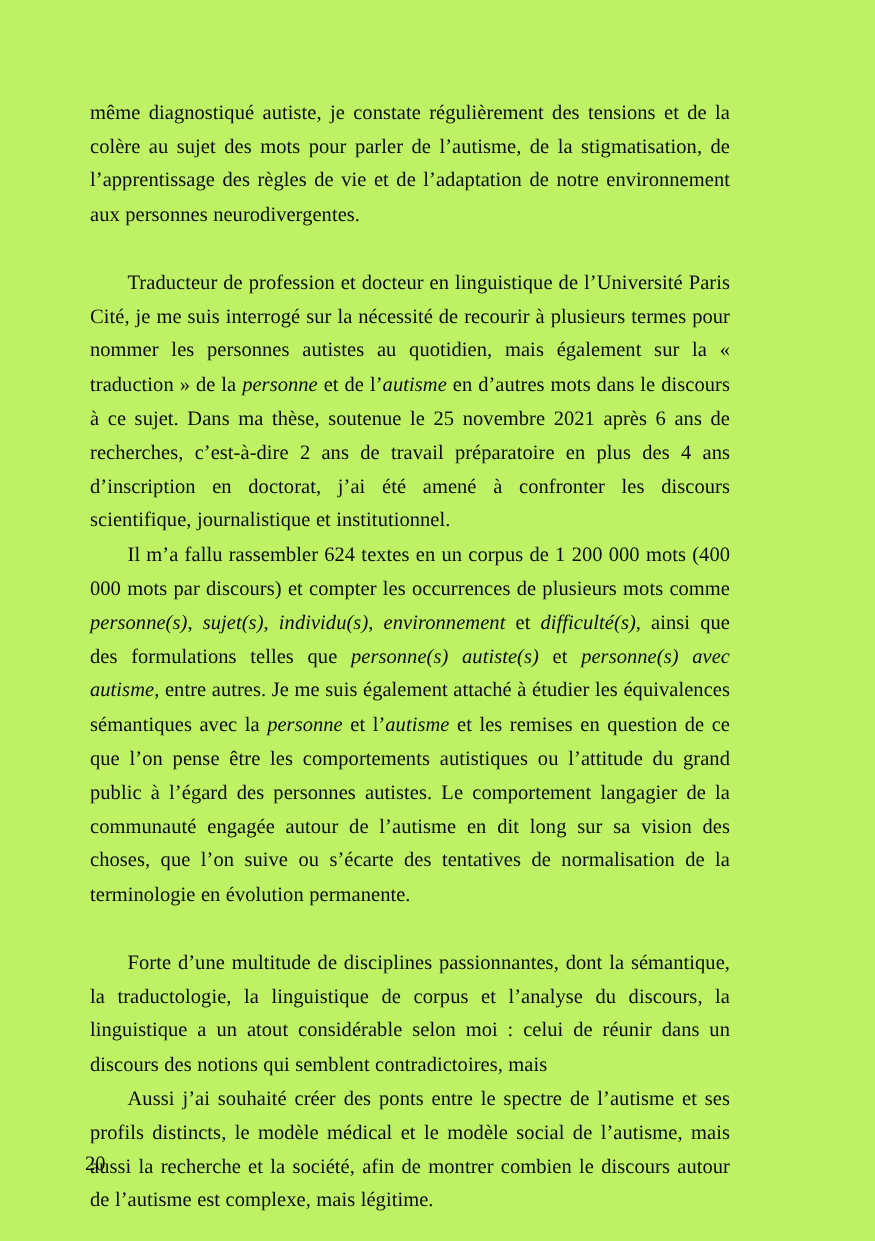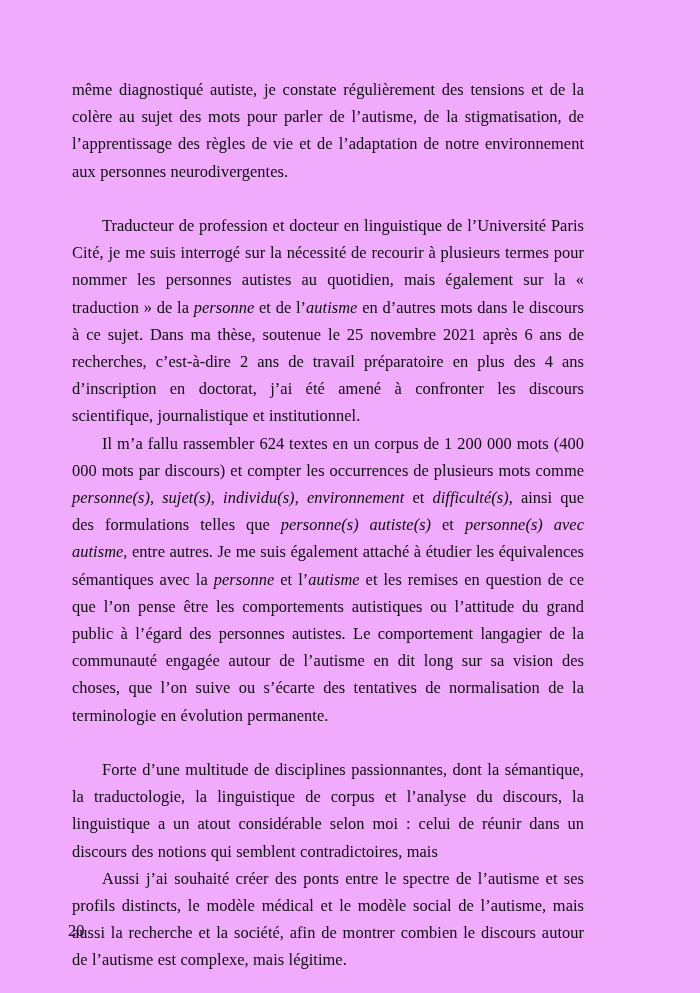--- a/index.html
+++ b/index.html
@@ -16,21 +16,21 @@
     font-family: "Liberation Serif", "DejaVu Serif", serif;
     color: #0c0c0c;
   }
 
   .page {
     position: absolute;
     top: 0;
     left: 0;
     width: 700px;
     height: 993px;
-    background: #f0abfc;
+    background: #bef264;
   }
 
   .text-column {
     position: absolute;
     left: 72px;
     top: 76px;
     width: 512px;
   }
 
   .para {

